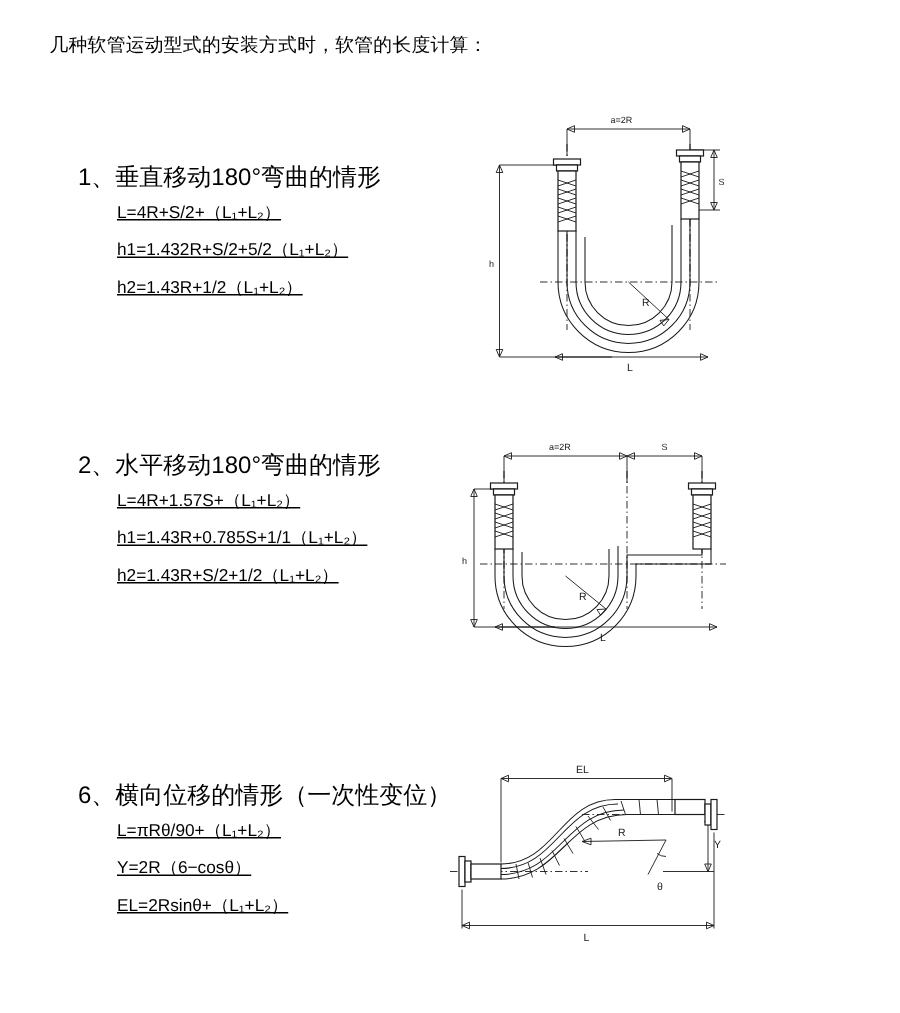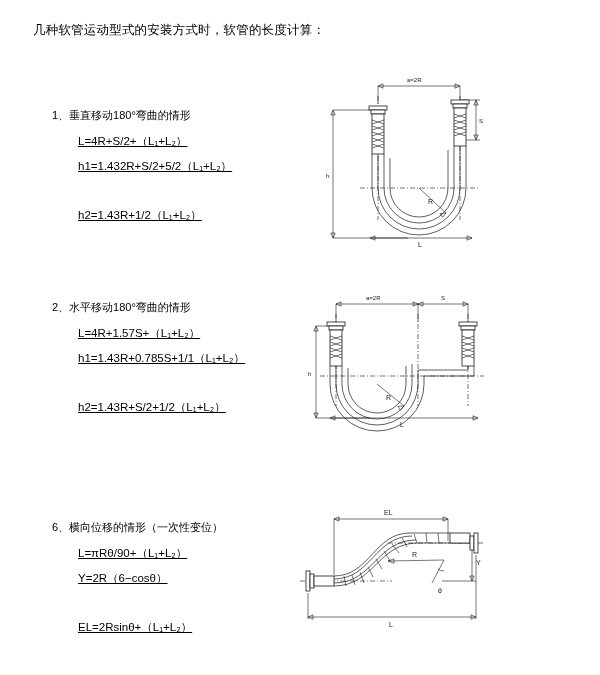--- a/index.html
+++ b/index.html
@@ -34,33 +34,33 @@
     width: 600px;
   }
   .sec1 { top: 108px; }
   .sec2 { top: 300px; }
   .sec3 { top: 520px; }
 
   .sec-title {
     position: absolute;
     left: 52px;
     top: 0;
-    font-size: 11px;
+    font-size: 16px;
     white-space: nowrap;
   }
   .formula {
     position: absolute;
     left: 78px;
     font-size: 11.5px;
     white-space: nowrap;
     text-decoration: underline;
   }
   .f1 { top: 26px; }
   .f2 { top: 51px; }
-  .f3 { top: 76px; margin-top: 24px; }
+  .f3 { top: 76px; }
 
   .fig {
     position: absolute;
   }
   .fig1 { left: 300px; top: 70px; }
   .fig2 { left: 300px; top: 288px; }
   .fig3 { left: 292px; top: 505px; }
 
   svg { display: block; }
   .lnt { stroke: #1a1a1a; stroke-width: 0.6; fill: none; }

